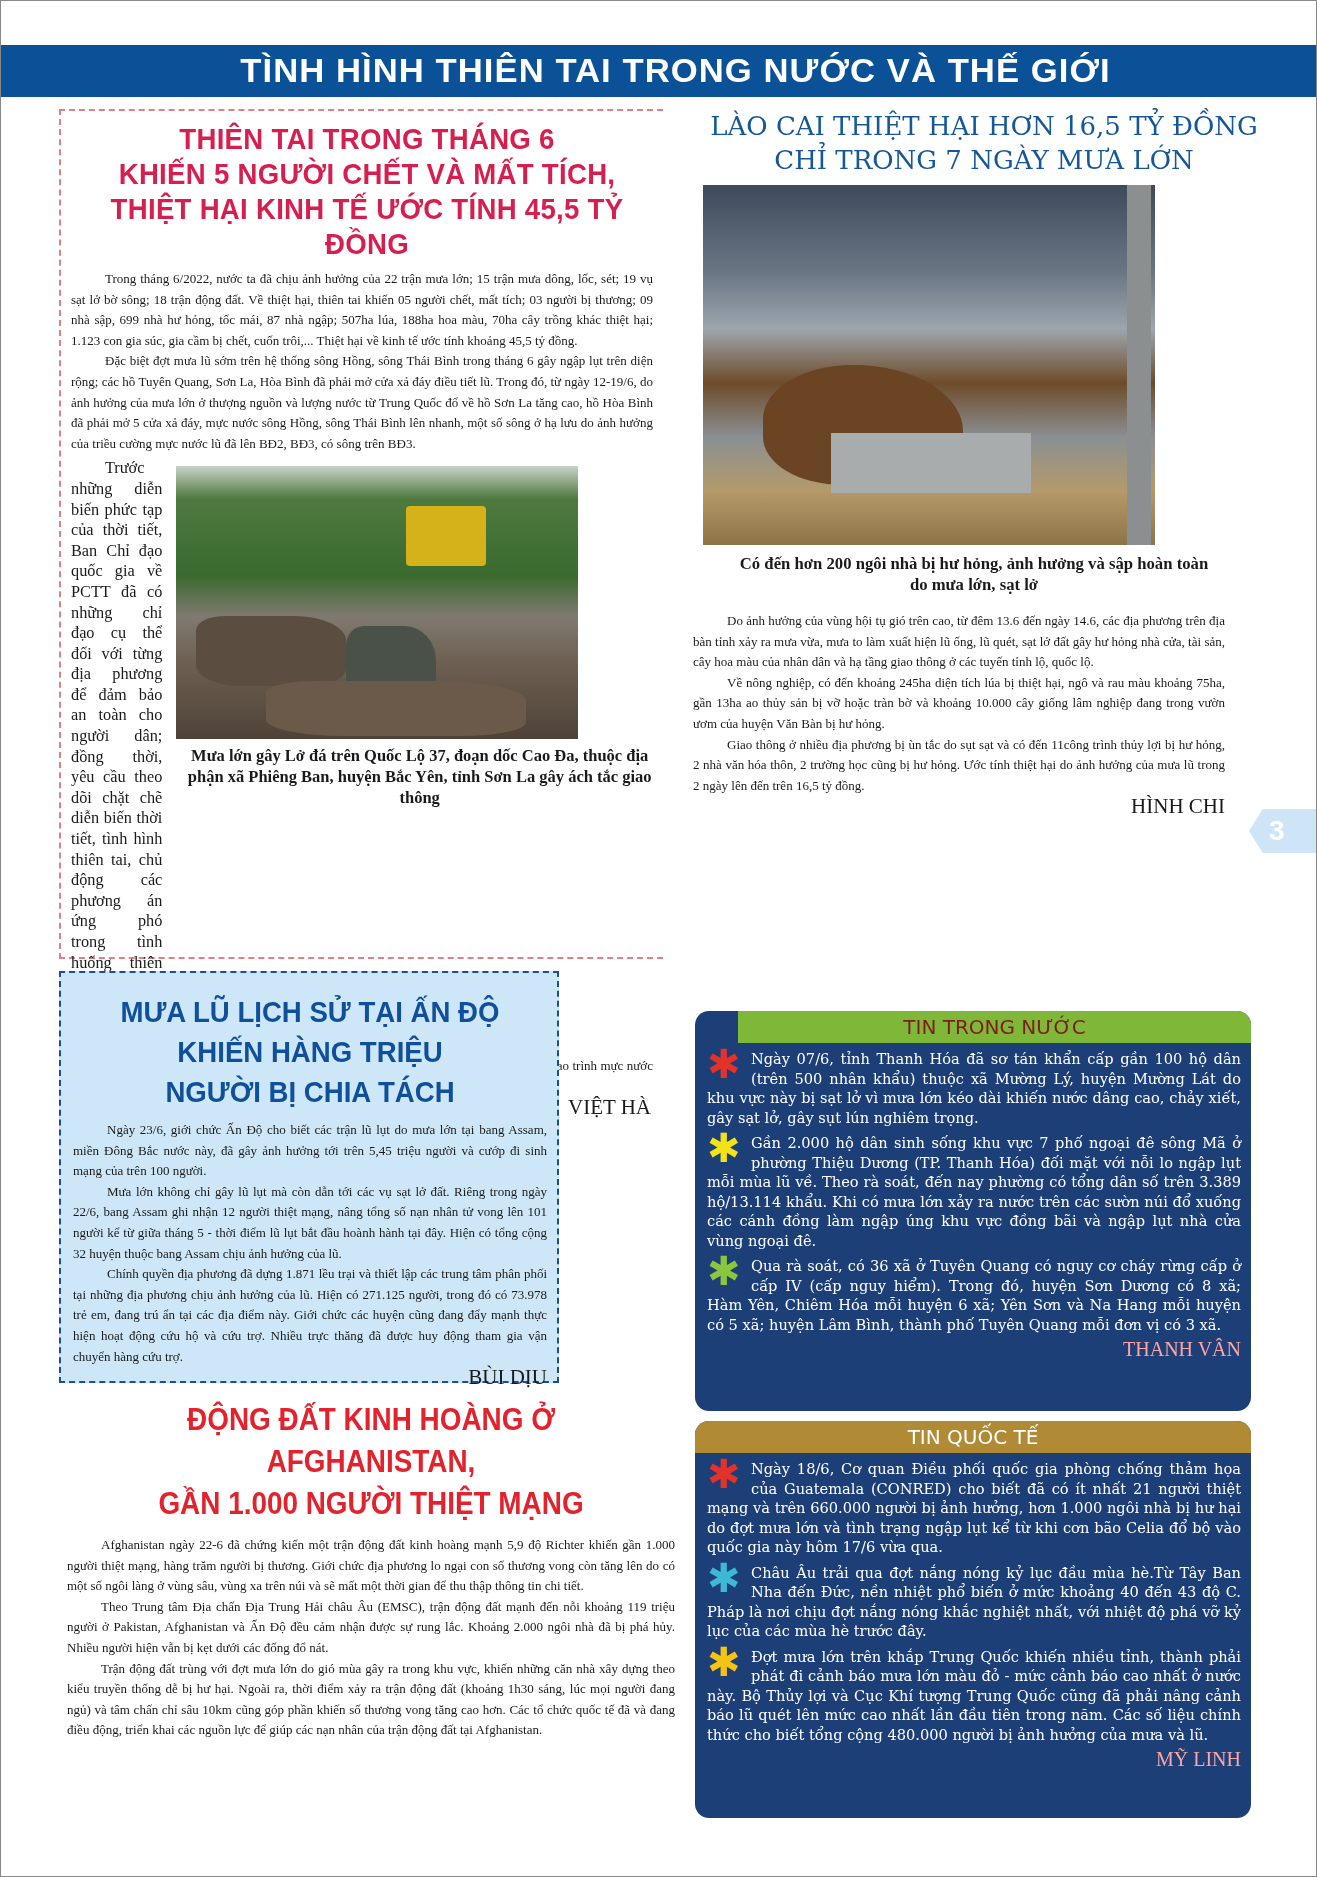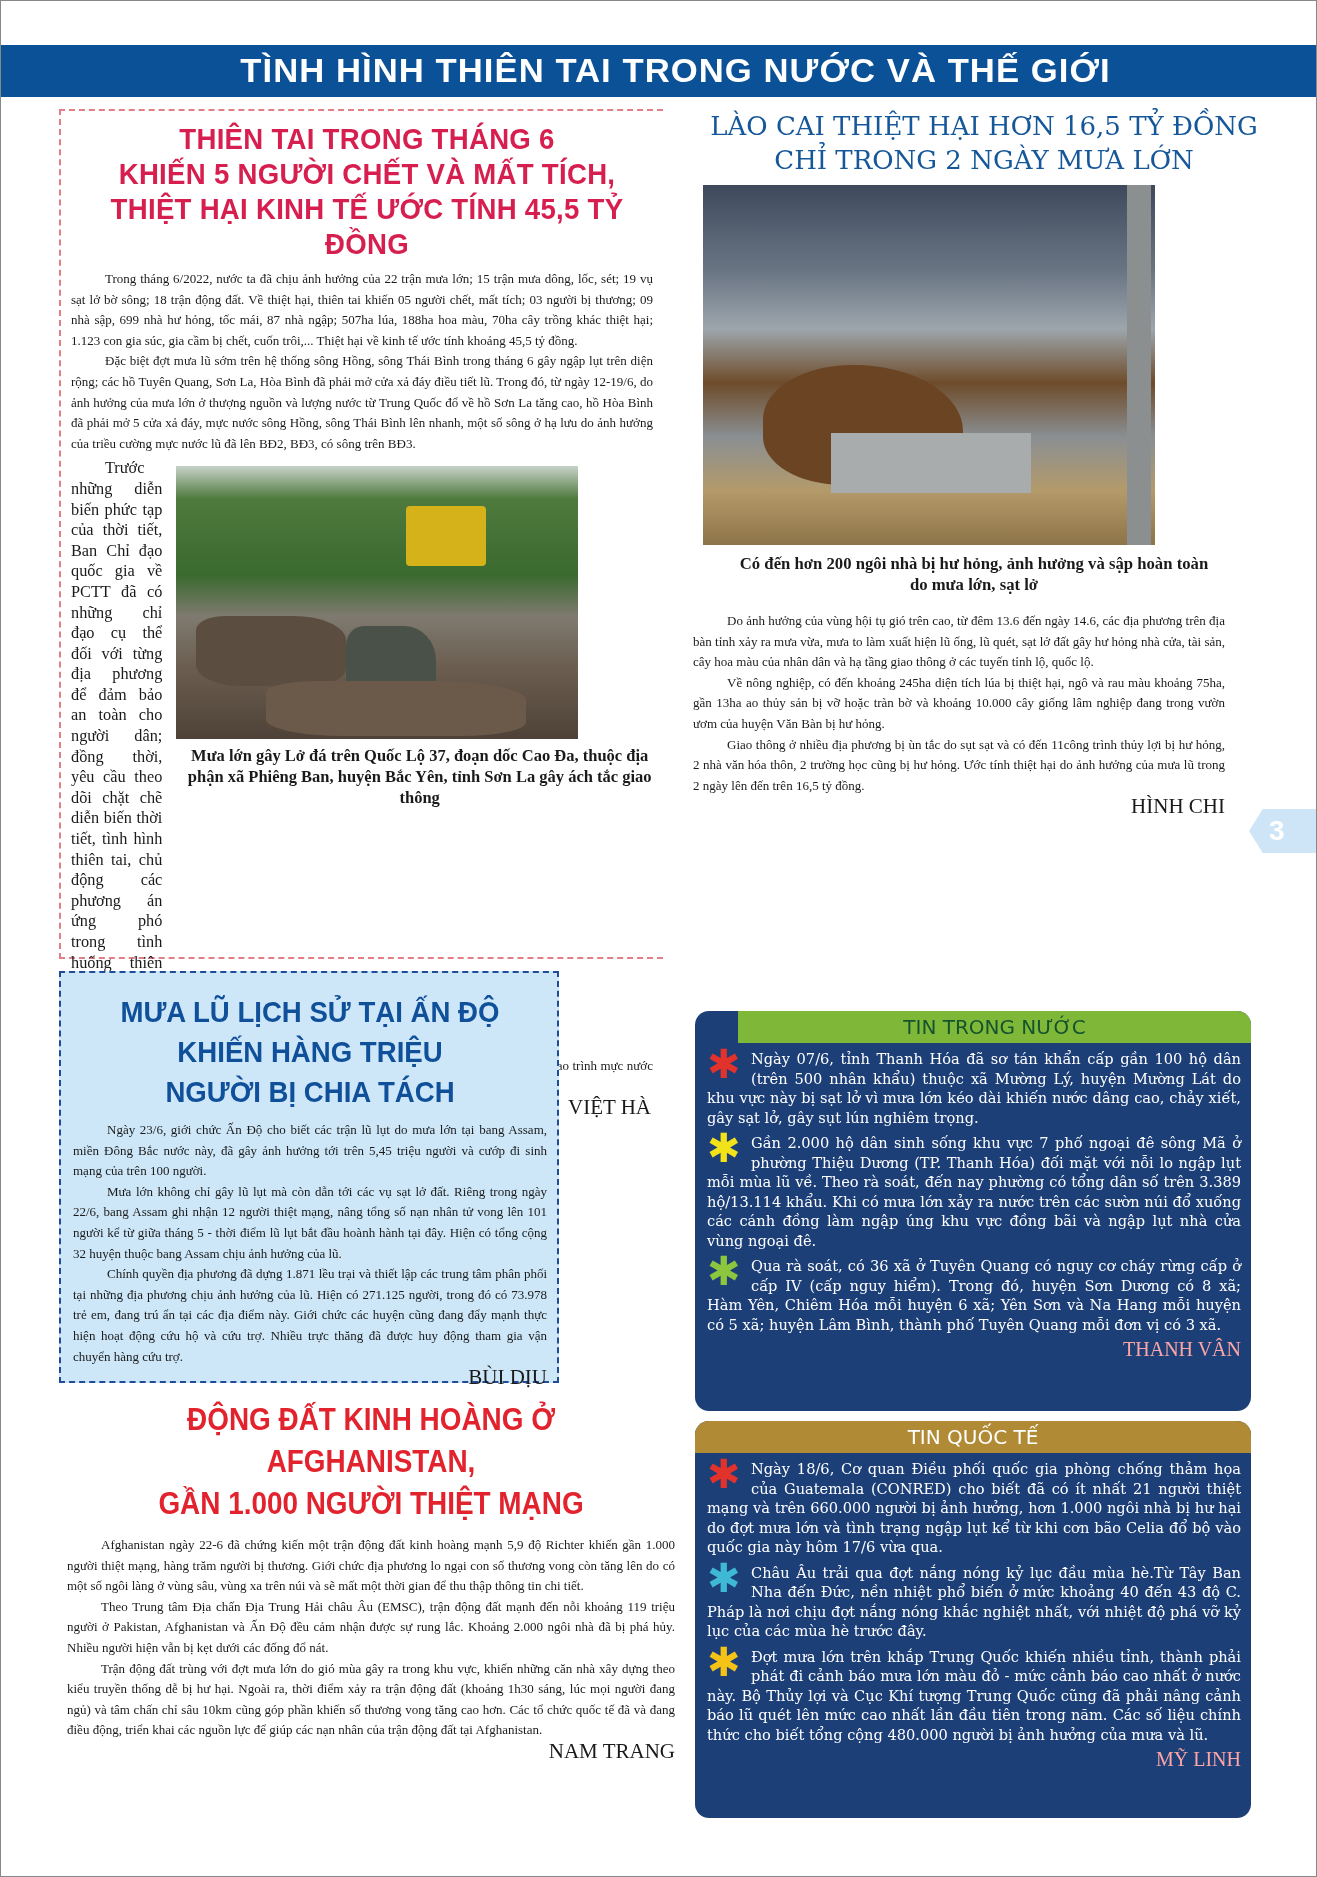--- a/index.html
+++ b/index.html
@@ -39,21 +39,21 @@
   .r1 .caption { font-size:16.7px; margin-top:8px; }
   .r1 .text { margin-top:16px; padding-right:50px; }
   .pagetab { position:absolute; left:1248px; top:808px; width:69px; height:44px; background:#cde5f7;
     clip-path:polygon(20% 0,100% 0,100% 100%,20% 100%,0 50%); color:#fff; font-family:"Liberation Sans", sans-serif; font-weight:bold; font-size:28px; line-height:44px; padding-left:20px; box-sizing:border-box; }
   .box { position:absolute; left:694px; width:556px; background:#1d3f78; border-radius:14px; overflow:hidden; color:#fff; }
   .box .bhead { text-align:center; font-family:"DejaVu Sans", sans-serif; font-size:20px; line-height:32px; }
   .box .body { padding:6px 10px 6px 12px; font-family:"DejaVu Serif", serif; font-size:14.6px; line-height:19.5px; }
   .box .item { text-align:justify; margin-bottom:6px; }
   .box .star { float:left; font-size:40px; line-height:34px; width:40px; height:38px; margin-right:4px; margin-top:-2px; }
   .box .byline { font-size:20px; color:#fca5a5; margin-top:0; }
-  .b1 { top:1010px; height:400px; } .b1 .bhead { background:#7fb839; color:#14532d;margin-left:43px; }
+  .b1 { top:1010px; height:400px; } .b1 .bhead { background:#7fb839; color:#7f1d1d;margin-left:43px; }
   .b2 { top:1420px; height:397px; } .b2 .bhead { background:#b08a35; color:#fff; }
 </style>
 </head>
 <body>
 
 <div class="topbar">
   <h1>TÌNH HÌNH THIÊN TAI TRONG NƯỚC VÀ THẾ GIỚI</h1>
 </div>
 
 <div class="a1">
@@ -98,27 +98,26 @@
 <div class="a3">
   <div class="head">
     <div>ĐỘNG ĐẤT KINH HOÀNG Ở AFGHANISTAN,</div>
     <div>GẦN 1.000 NGƯỜI THIỆT MẠNG</div>
   </div>
   <div class="text">
     <p>Afghanistan ngày 22-6 đã chứng kiến một trận động đất kinh hoàng mạnh 5,9 độ Richter khiến gần 1.000 người thiệt mạng, hàng trăm người bị thương. Giới chức địa phương lo ngại con số thương vong còn tăng lên do có một số ngôi làng ở vùng sâu, vùng xa trên núi và sẽ mất một thời gian để thu thập thông tin chi tiết.</p>
     <p>Theo Trung tâm Địa chấn Địa Trung Hải châu Âu (EMSC), trận động đất mạnh đến nỗi khoảng 119 triệu người ở Pakistan, Afghanistan và Ấn Độ đều cảm nhận được sự rung lắc. Khoảng 2.000 ngôi nhà đã bị phá hủy. Nhiều người hiện vẫn bị kẹt dưới các đống đổ nát.</p>
     <p>Trận động đất trùng với đợt mưa lớn do gió mùa gây ra trong khu vực, khiến những căn nhà xây dựng theo kiểu truyền thống dễ bị hư hại. Ngoài ra, thời điểm xảy ra trận động đất (khoảng 1h30 sáng, lúc mọi người đang ngủ) và tâm chấn chỉ sâu 10km cũng góp phần khiến số thương vong tăng cao hơn. Các tổ chức quốc tế đã và đang điều động, triển khai các nguồn lực để giúp các nạn nhân của trận động đất tại Afghanistan.</p>
   </div>
-  <div class="byline">NAM TRANG</div>
 </div>
 
 <div class="r1">
   <div class="head">
     <div>LÀO CAI THIỆT HẠI HƠN 16,5 TỶ ĐỒNG</div>
-    <div>CHỈ TRONG 2 NGÀY MƯA LỚN</div>
+    <div>CHỈ TRONG 7 NGÀY MƯA LỚN</div>
   </div>
   <div class="photo photo2">
     <div class="dirt"></div>
     <div class="slab"></div>
     <div class="pillar"></div>
   </div>
   <div class="caption" style="padding:0 60px 0 40px;">Có đến hơn 200 ngôi nhà bị hư hỏng, ảnh hưởng và sập hoàn toàn do mưa lớn, sạt lở</div>
   <div class="text">
     <p>Do ảnh hưởng của vùng hội tụ gió trên cao, từ đêm 13.6 đến ngày 14.6, các địa phương trên địa bàn tỉnh xảy ra mưa vừa, mưa to làm xuất hiện lũ ống, lũ quét, sạt lở đất gây hư hỏng nhà cửa, tài sản, cây hoa màu của nhân dân và hạ tầng giao thông ở các tuyến tỉnh lộ, quốc lộ.</p>
     <p>Về nông nghiệp, có đến khoảng 245ha diện tích lúa bị thiệt hại, ngô và rau màu khoảng 75ha, gần 13ha ao thủy sản bị vỡ hoặc tràn bờ và khoảng 10.000 cây giống lâm nghiệp đang trong vườn ươm của huyện Văn Bàn bị hư hỏng.</p>

